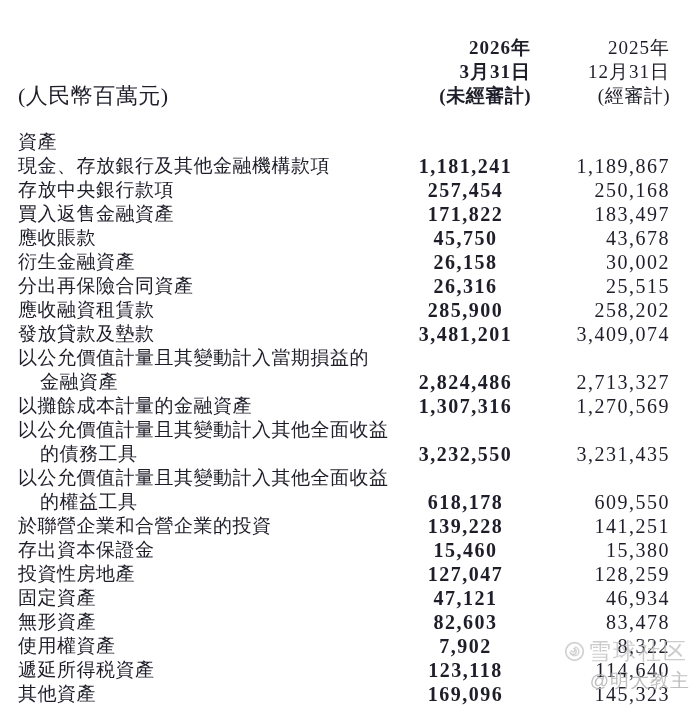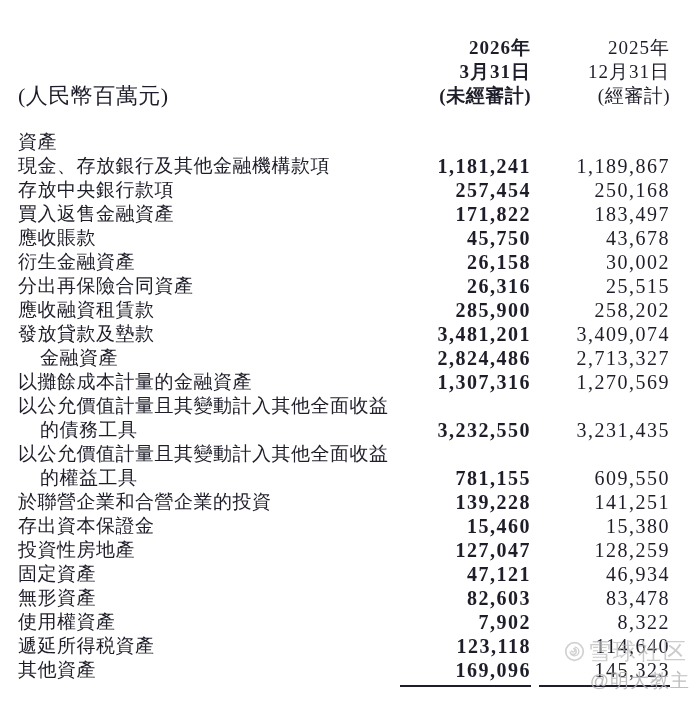--- a/index.html
+++ b/index.html
@@ -47,21 +47,21 @@
   }
   .row.section .label { font-weight:normal; }
   .row.indent .label { padding-left:22px; }
   .row .v1, .row .v2 {
     font-size:20px;
     line-height:24px;
     text-align:right;
     letter-spacing:1.5px;
     white-space:nowrap;
   }
-  .row .v1 { font-weight:bold; }
+  .row .v1 { font-weight:bold;text-align:center; }
   
   .rules-row { display:grid; grid-template-columns:1fr 131px 139px; margin-top:3px; }
   .rules-row .rule1 { border-top:2px solid #1e1e2a; height:0; }
   .rules-row .rule2-wrap { display:flex; justify-content:flex-end; }
   .rules-row .rule2 { border-top:2px solid #1e1e2a; width:131px; height:0; }
   
   .watermark {
     position:absolute;
     right:2px; bottom:12px;
     z-index:2;
@@ -162,20 +162,21 @@
     <span class="v2">258,202</span>
   </div>
 
   <div class="row">
     <span class="label">發放貸款及墊款</span>
     <span class="v1">3,481,201</span>
     <span class="v2">3,409,074</span>
   </div>
 
   <div class="row">
+    <span class="label">以公允價值計量且其變動計入當期損益的</span>
     <span class="v1"></span>
     <span class="v2"></span>
   </div>
 
   <div class="row indent">
     <span class="label">金融資產</span>
     <span class="v1">2,824,486</span>
     <span class="v2">2,713,327</span>
   </div>
 
@@ -198,21 +199,21 @@
   </div>
 
   <div class="row">
     <span class="label">以公允價值計量且其變動計入其他全面收益</span>
     <span class="v1"></span>
     <span class="v2"></span>
   </div>
 
   <div class="row indent">
     <span class="label">的權益工具</span>
-    <span class="v1">781,155</span>
+    <span class="v1">618,178</span>
     <span class="v2">609,550</span>
   </div>
 
   <div class="row">
     <span class="label">於聯營企業和合營企業的投資</span>
     <span class="v1">139,228</span>
     <span class="v2">141,251</span>
   </div>
 
   <div class="row">

